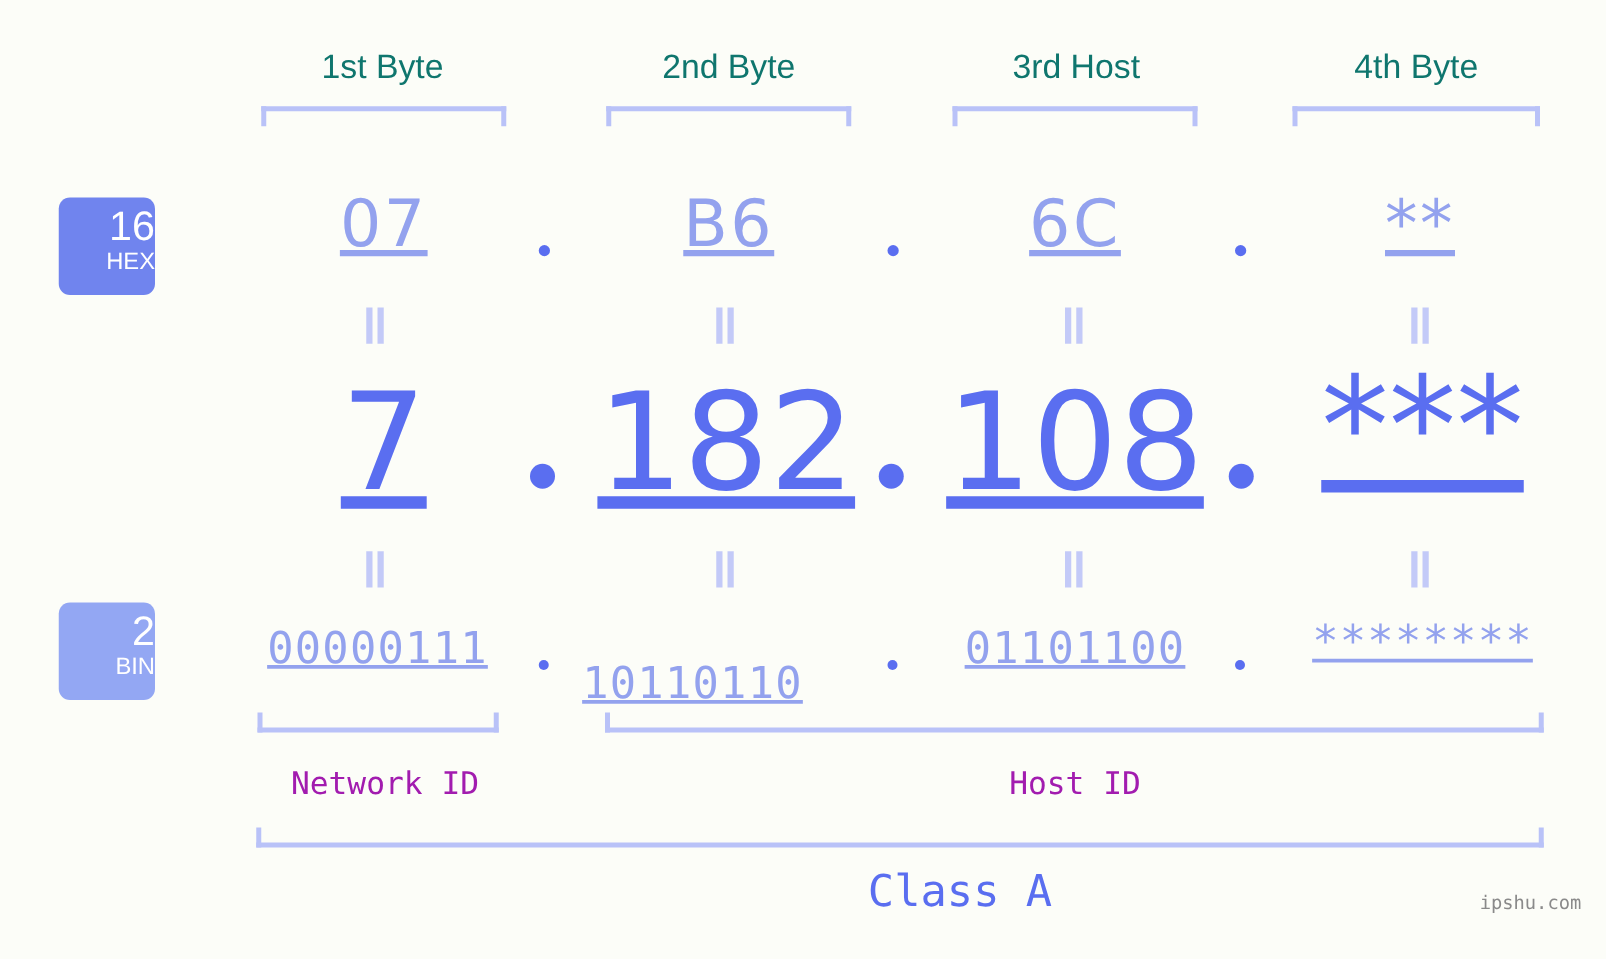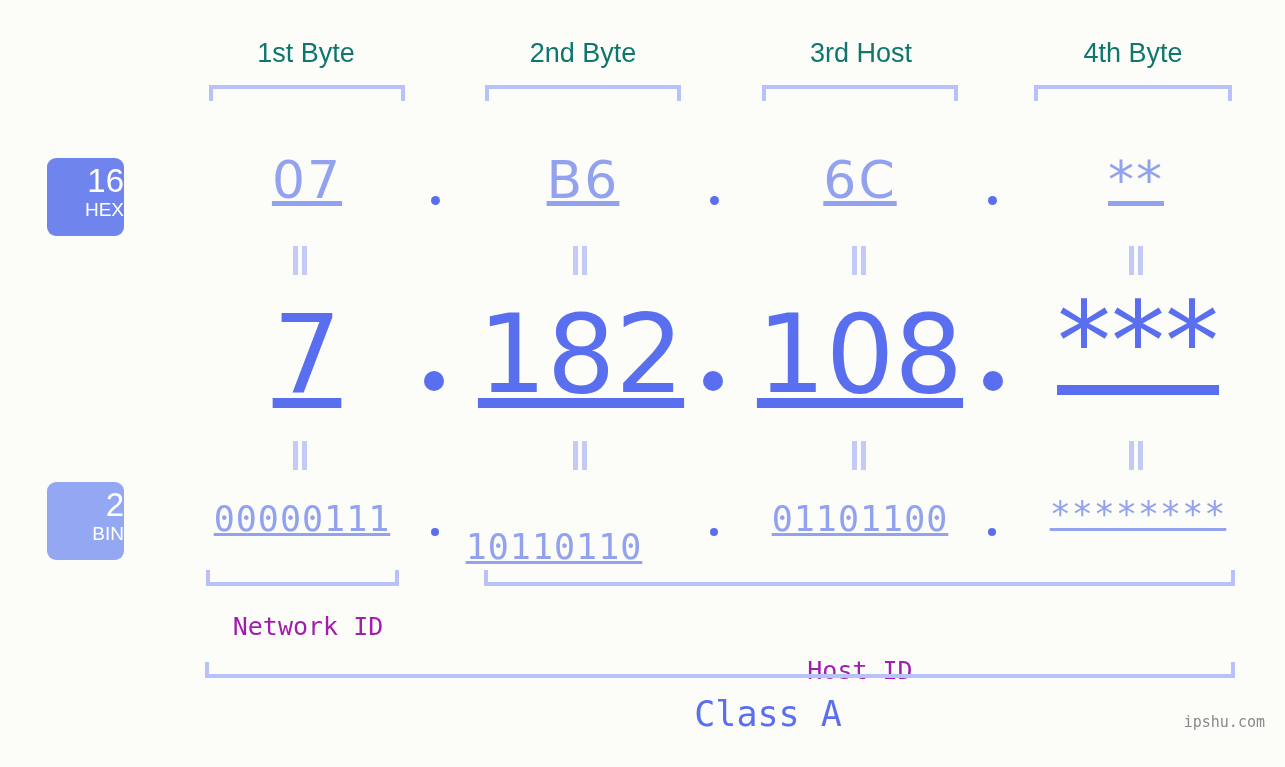--- a/index.html
+++ b/index.html
@@ -256,20 +256,20 @@
     <div class="dot dot-bin" style="left:710px; top:528px;"></div>
     <div class="octet" style="left:744px; top:498px; width:232px;">01101100</div>
     <div class="dot dot-bin" style="left:988px; top:528px;"></div>
     <div class="octet" style="left:1022px; top:493px; width:232px;">********</div>
   </div>
 
   <div class="bracket-bottom" style="left:206px; top:570px; width:193px;"></div>
   <div class="bracket-bottom" style="left:484px; top:570px; width:751px;"></div>
 
   <div class="id-label" style="left:192px; top:611px; width:232px;">Network ID</div>
-  <div class="id-label" style="left:744px; top:611px; width:232px;margin-top:44px;">Host ID</div>
+  <div class="id-label" style="left:744px; top:611px; width:232px;">Host ID</div>
 
   <div class="bracket-bottom" style="left:205px; top:662px; width:1030px;"></div>
   <div class="class-label" style="left:652px; top:692px; width:232px;">Class A</div>
 
   <div class="watermark">ipshu.com</div>
 
 </div>
 
 </body></html>

